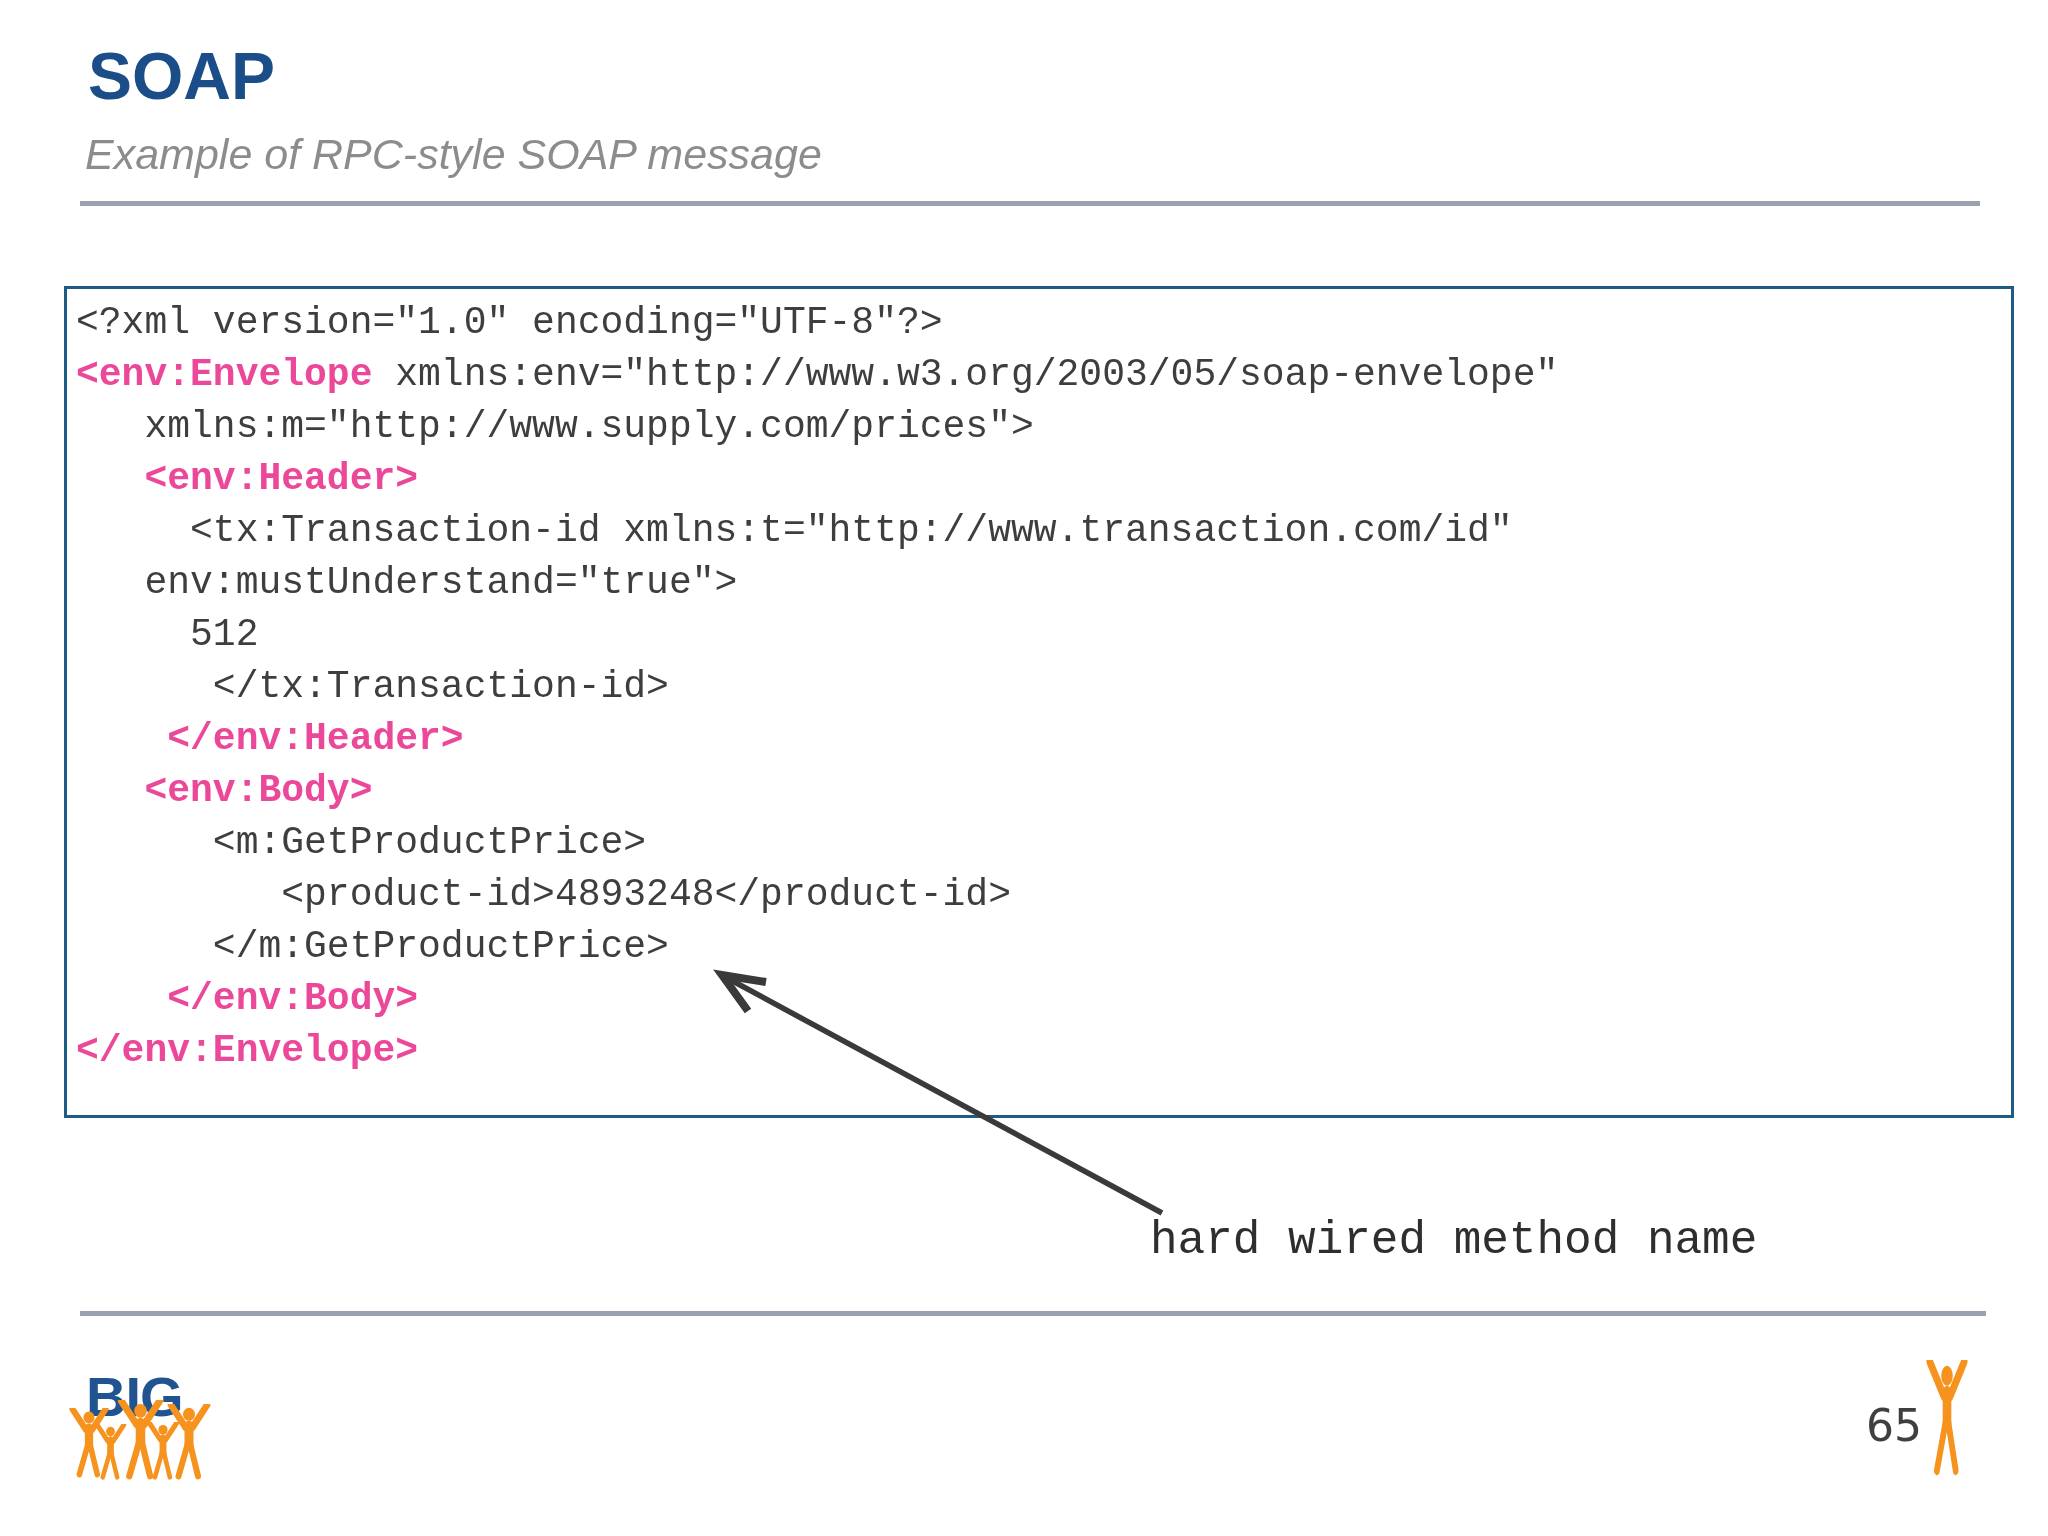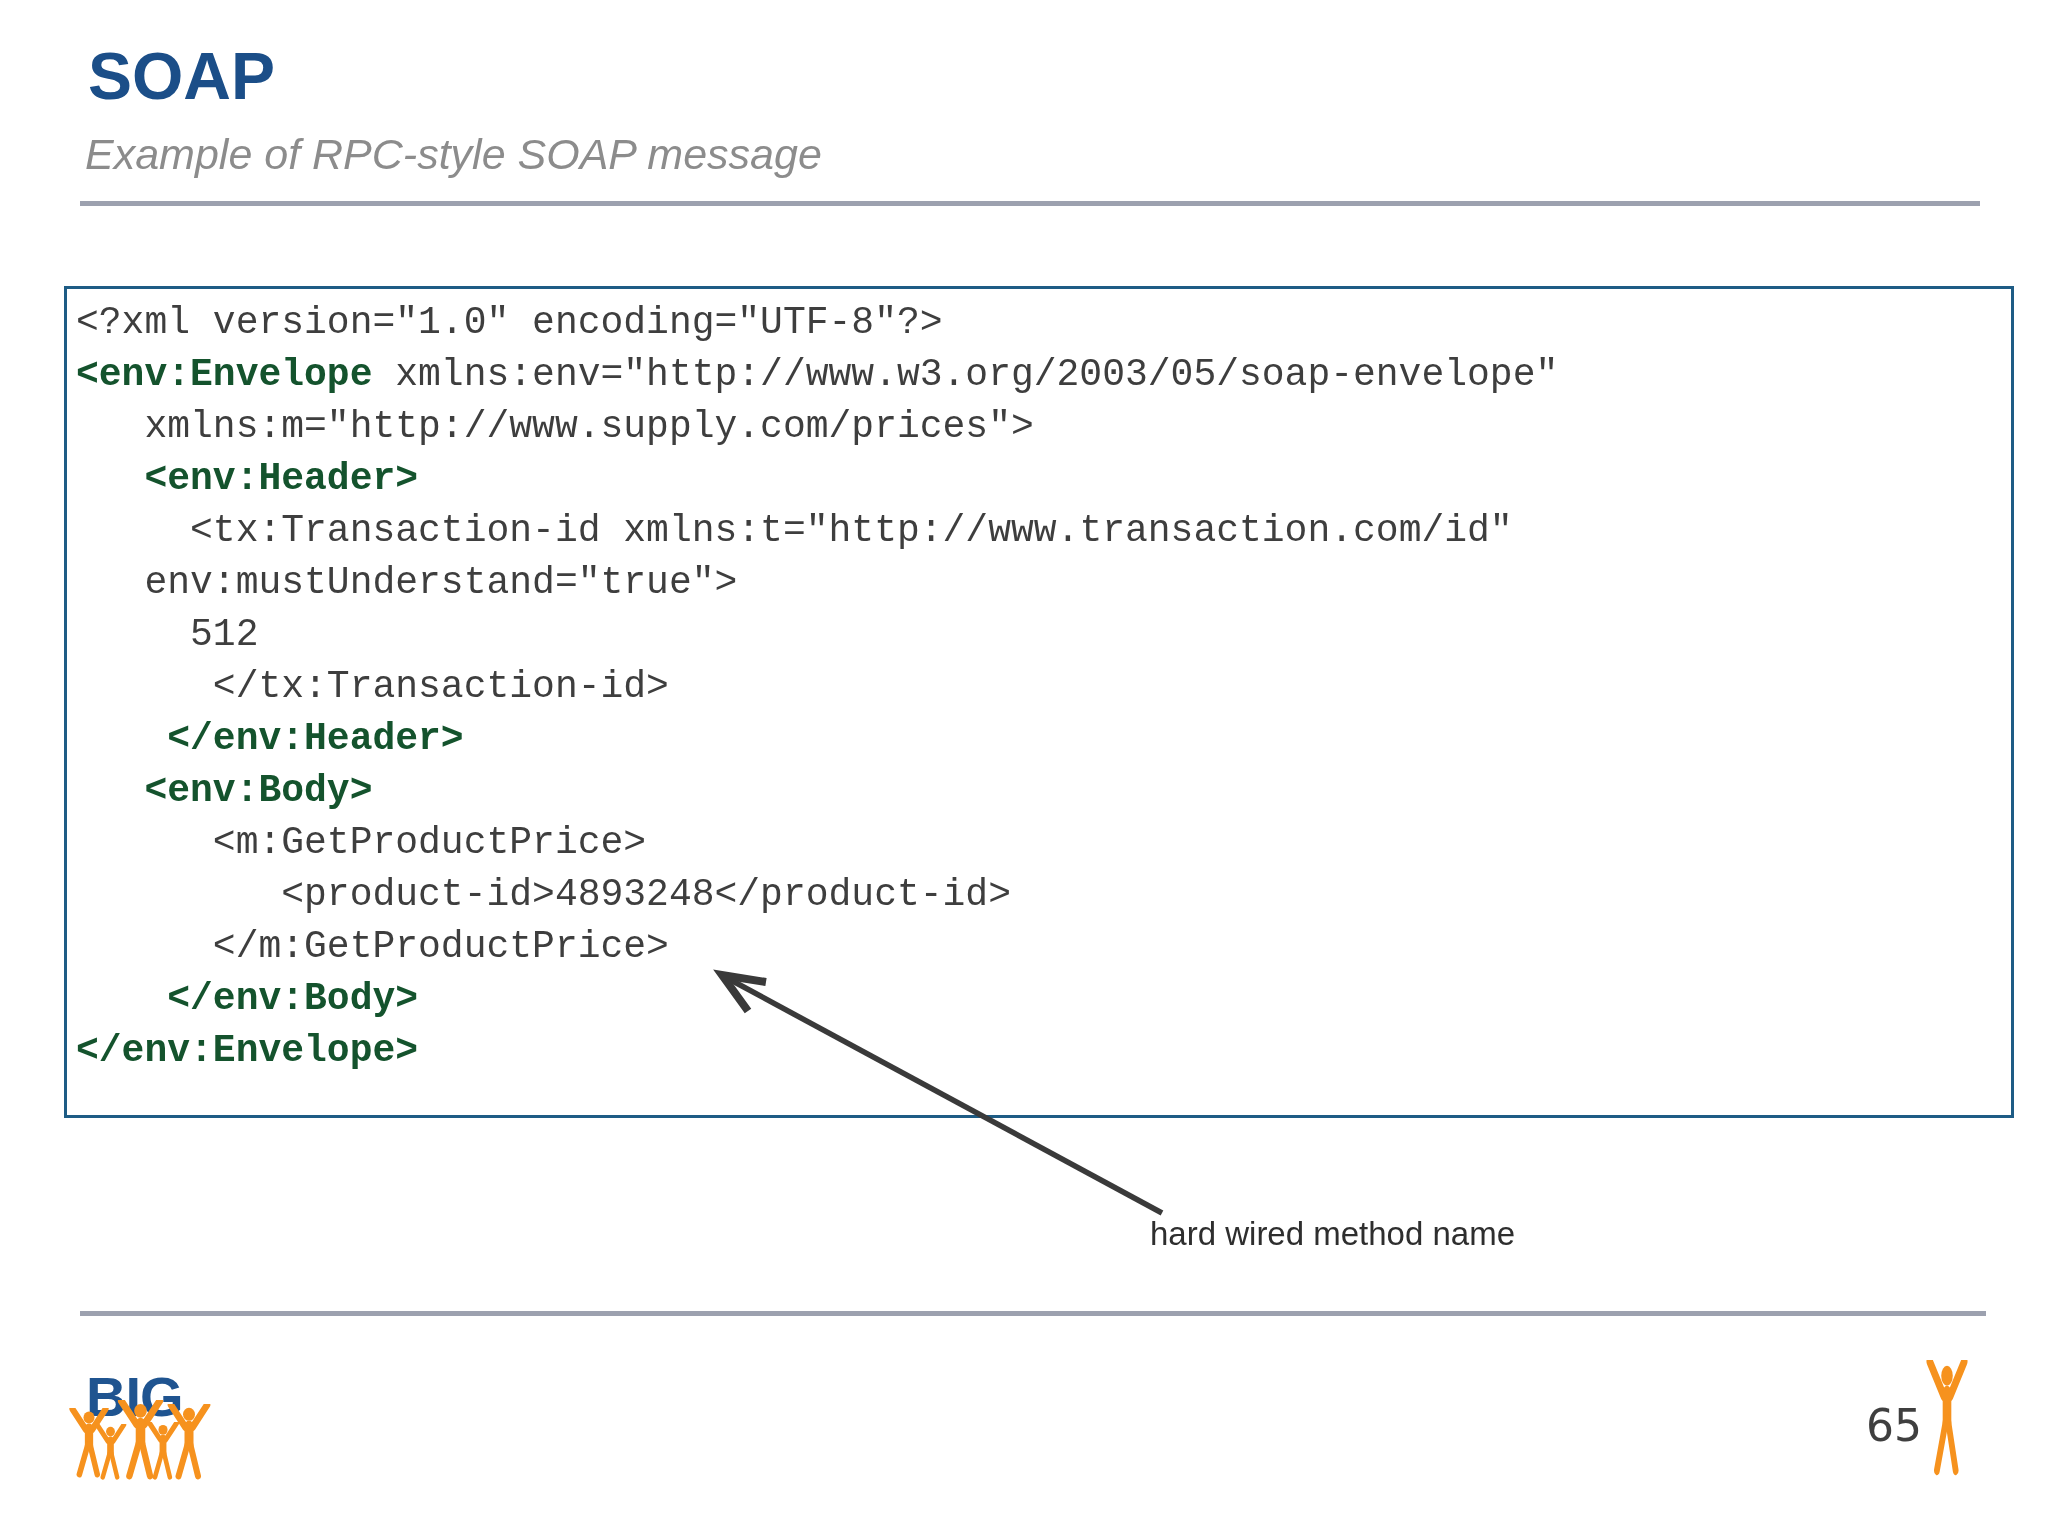--- a/index.html
+++ b/index.html
@@ -60,39 +60,39 @@
   .code {
     margin: 0;
     padding: 8px 0 0 9px;
     font-family: "Liberation Mono", "DejaVu Sans Mono", monospace;
     font-size: 38px;
     line-height: 52px;
     white-space: pre;
     color: #3e3e3e;
   }
   .code .tag {
-    color: #14532d;
+    color: #ec4899;
     font-weight: bold;
     text-align: center;
   }
   .arrow-layer {
     position: absolute;
     left: 0;
     top: 0;
     width: 2048px;
     height: 1536px;
     pointer-events: none;
   }
   .annotation {
     position: absolute;
     left: 1150px;
     top: 1215px;
-    font-size: 33px;
+    font-size: 46px;
     color: #2e2e2e;
-    font-family: Liberation Sans, sans-serif;
+    font-family: Liberation Mono, monospace;
   }
   .page-num {
     position: absolute;
     left: 1838px;
     top: 1400px;
     width: 84px;
     text-align: right;
     font-size: 44px;
     color: #3f3f3f;
     font-family: "DejaVu Sans", "Liberation Sans", sans-serif;

